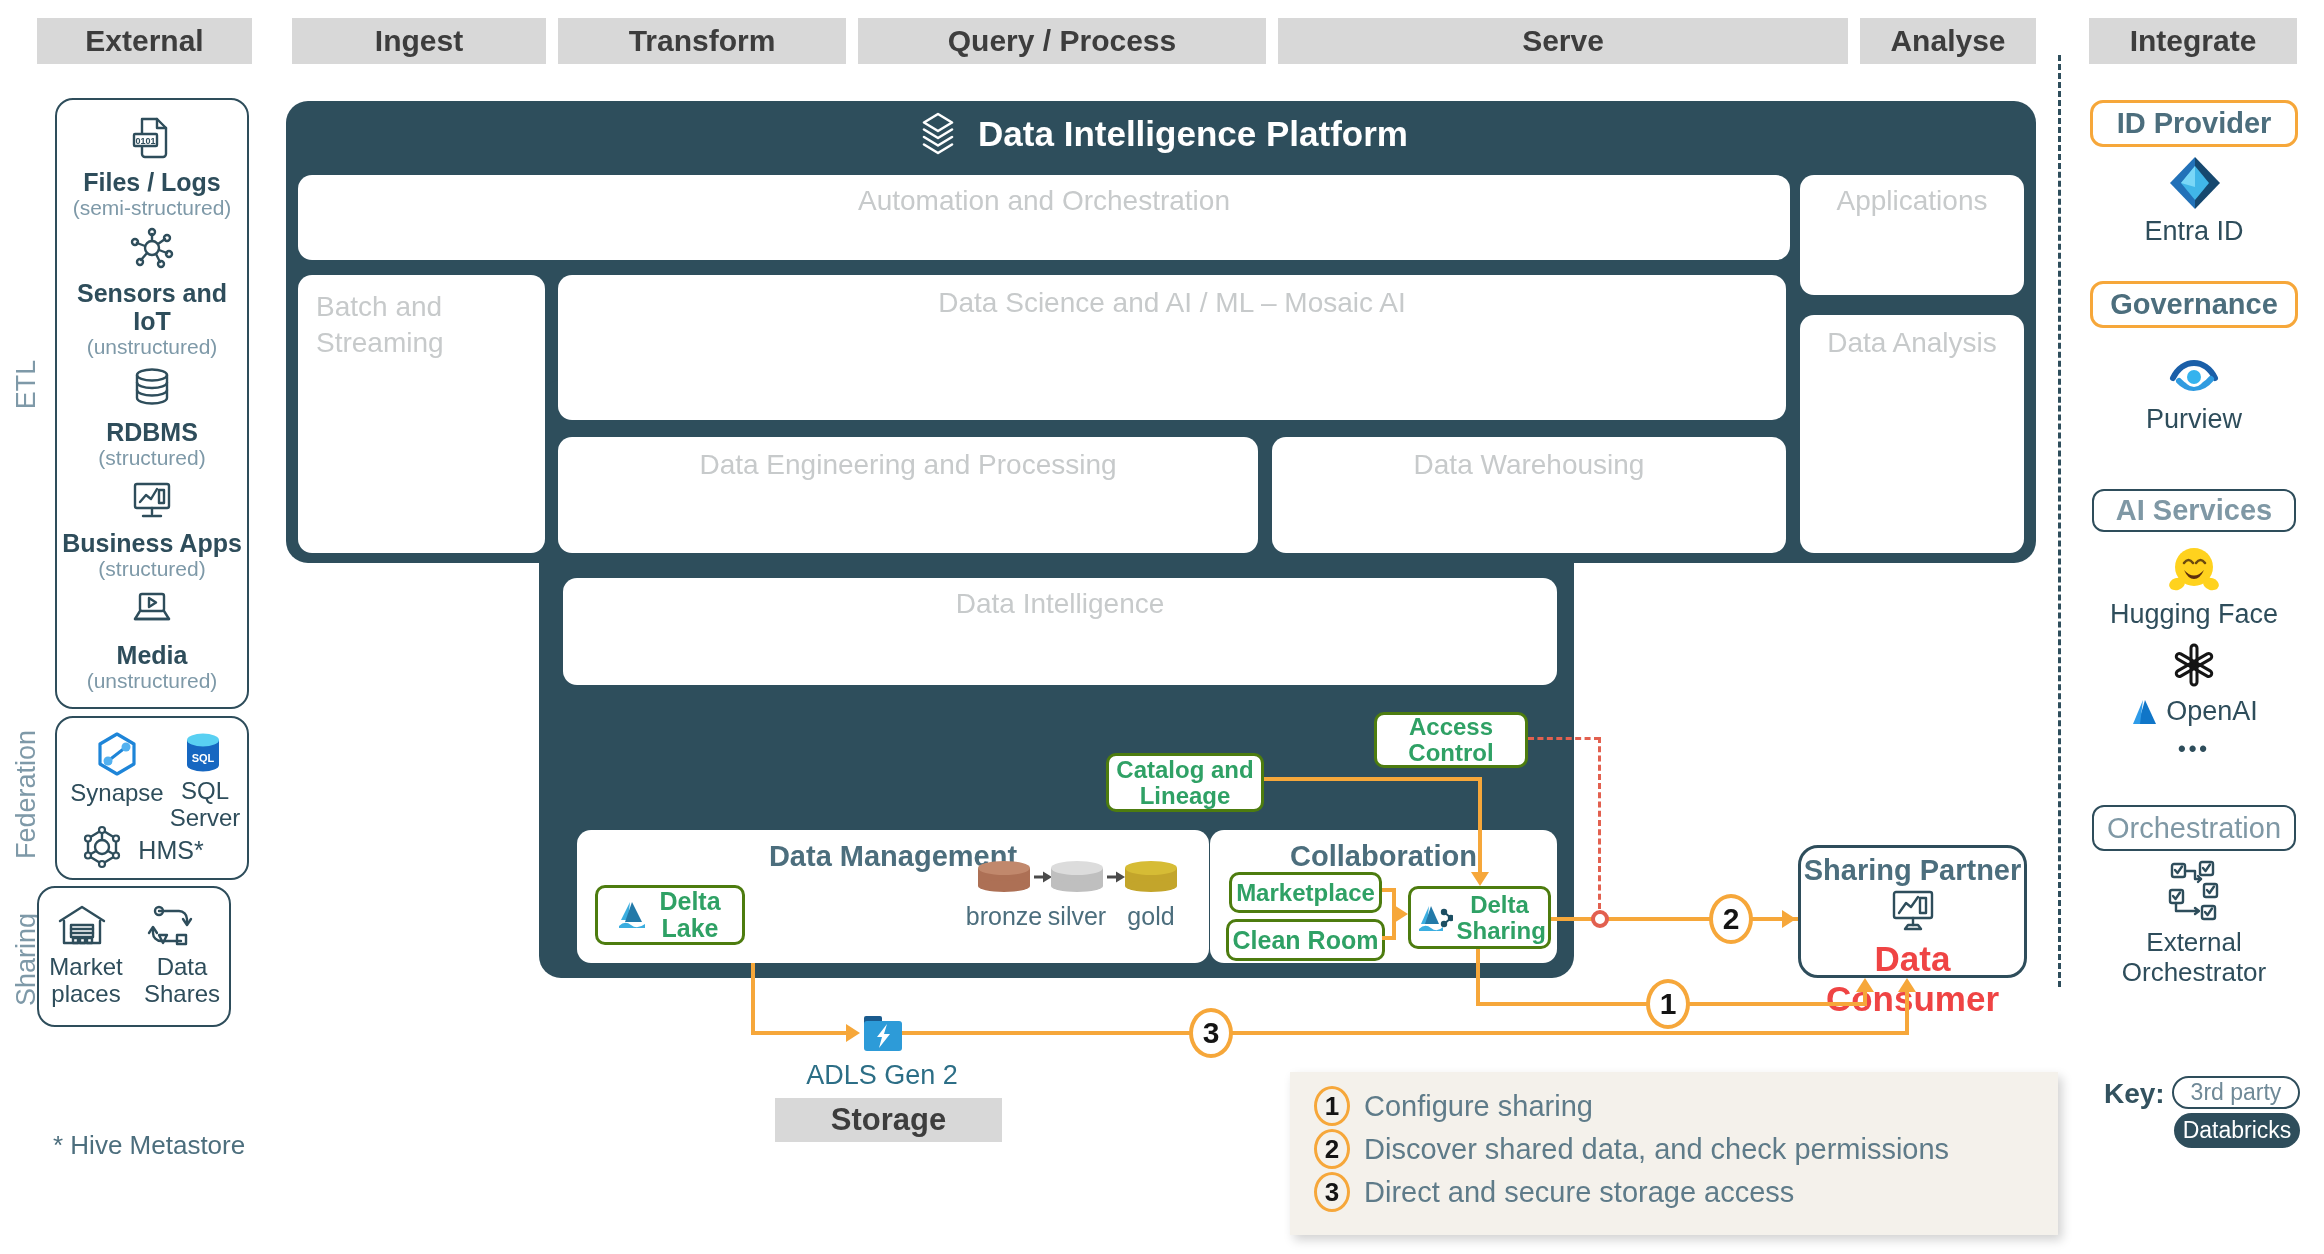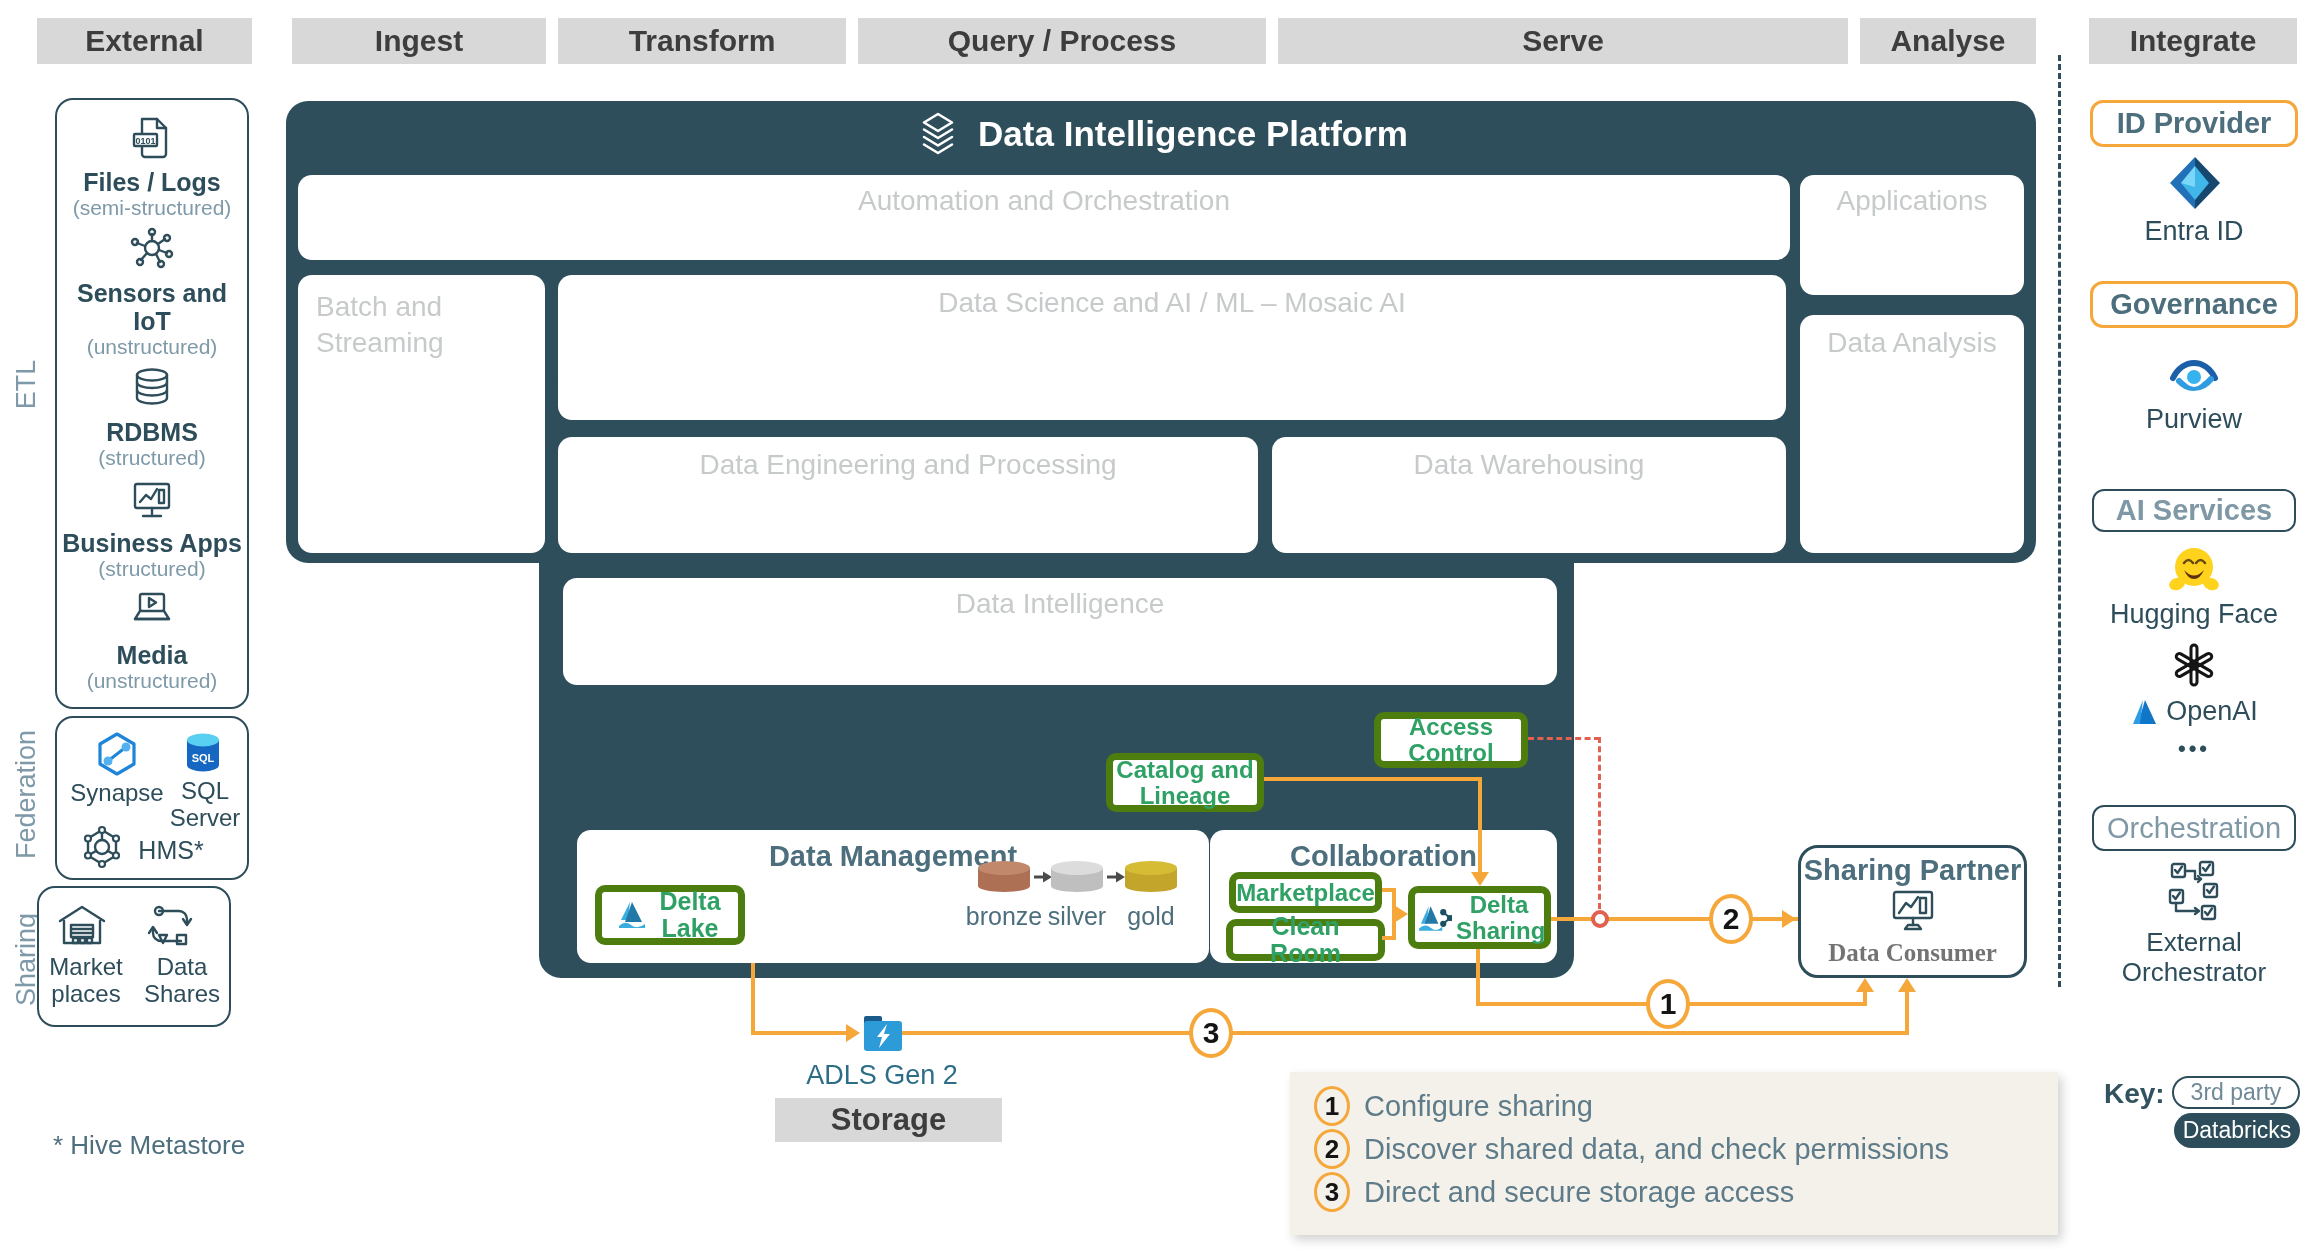--- a/index.html
+++ b/index.html
@@ -16,21 +16,21 @@
   .srclabel { display:block; color:#2E4D5B; font-size:25px; font-weight:600; margin-top:3px; }
   .srcsub { display:block; color:#7E99A8; font-size:21px; }
   .minilabel { position:absolute; color:#2E4D5B; font-size:24px; font-weight:500; text-align:center; line-height:1.12; }
 
   .bigbox { position:absolute; background:#2E4E5C; border-radius:22px; }
   .ptitle { position:absolute; display:flex; align-items:center; justify-content:center; gap:16px;
             color:#fff; font-size:35px; font-weight:700; }
   .wbox { position:absolute; background:#fff; border-radius:14px; color:#C7CACB; font-size:28px;
           font-weight:500; text-align:center; }
   .tealtitle { color:#4C6E7D; font-weight:600; }
-  .chip { position:absolute; border:7px solid #4d7c0f; border-radius:10px; background:#fff;
+  .chip { position:absolute; border:3px solid #4d7c0f; border-radius:10px; background:#fff;
           color:#2FA165; font-weight:700; display:flex; align-items:center; justify-content:center;
           text-align:center; line-height:1.08; }
   .hline,.vline { position:absolute; background:#F6A73A; }
   .arr { position:absolute; width:0; height:0; border-style:solid; }
   .arr-r { border-width:9px 0 9px 14px; border-color:transparent transparent transparent #F6A73A; }
   .arr-u { border-width:0 9px 14px 9px; border-color:transparent transparent #F6A73A transparent; }
   .arr-d { border-width:14px 9px 0 9px; border-color:#F6A73A transparent transparent transparent; }
   .badge { position:absolute; width:44px; height:50px; border:4px solid #F6A73A; border-radius:50%;
            background:#fff; color:#141414; font-size:30px; font-weight:700;
            display:flex; align-items:center; justify-content:center; }
@@ -278,21 +278,21 @@
 
   <div style="position:absolute;left:1798px;top:845px;width:229px;height:133px;border:3px solid #2E4D5B;border-radius:20px;background:#fff;text-align:center;">
     <div style="color:#4C6E7D;font-size:29px;font-weight:600;margin-top:6px;">Sharing Partner</div>
     <svg width="52" height="46" viewBox="0 0 52 46" style="margin-top:2px;">
       <rect class="oline" x="7" y="3" width="38" height="26" rx="2"></rect>
       <polyline class="oline" points="12,24 19,14 24,18 31,8"></polyline>
       <rect class="oline" x="33" y="9" width="6" height="15"></rect>
       <line class="oline" x1="26" y1="29" x2="26" y2="36"></line>
       <path class="oline" d="M18 40 H34 L31 36 H21 Z"></path>
     </svg>
-    <div style="color:#737373;font-size:25px;font-weight:600;font-family:Liberation Serif, serif;">Data Consumer</div>
+    <div style="color:#ef4444;font-size:35px;font-weight:600;">Data Consumer</div>
   </div>
 
   <div class="hline" style="left:1264px;top:777px;width:218px;height:4px;"></div>
   <div class="vline" style="left:1478px;top:777px;width:4px;height:97px;"></div>
   <div class="arr arr-d" style="left:1471px;top:872px;"></div>
 
   <div class="hline" style="left:1382px;top:888px;width:14px;height:4px;"></div>
   <div class="hline" style="left:1382px;top:936px;width:14px;height:4px;"></div>
   <div class="vline" style="left:1392px;top:888px;width:4px;height:52px;"></div>
   <div class="arr arr-r" style="left:1394px;top:905px;"></div>

